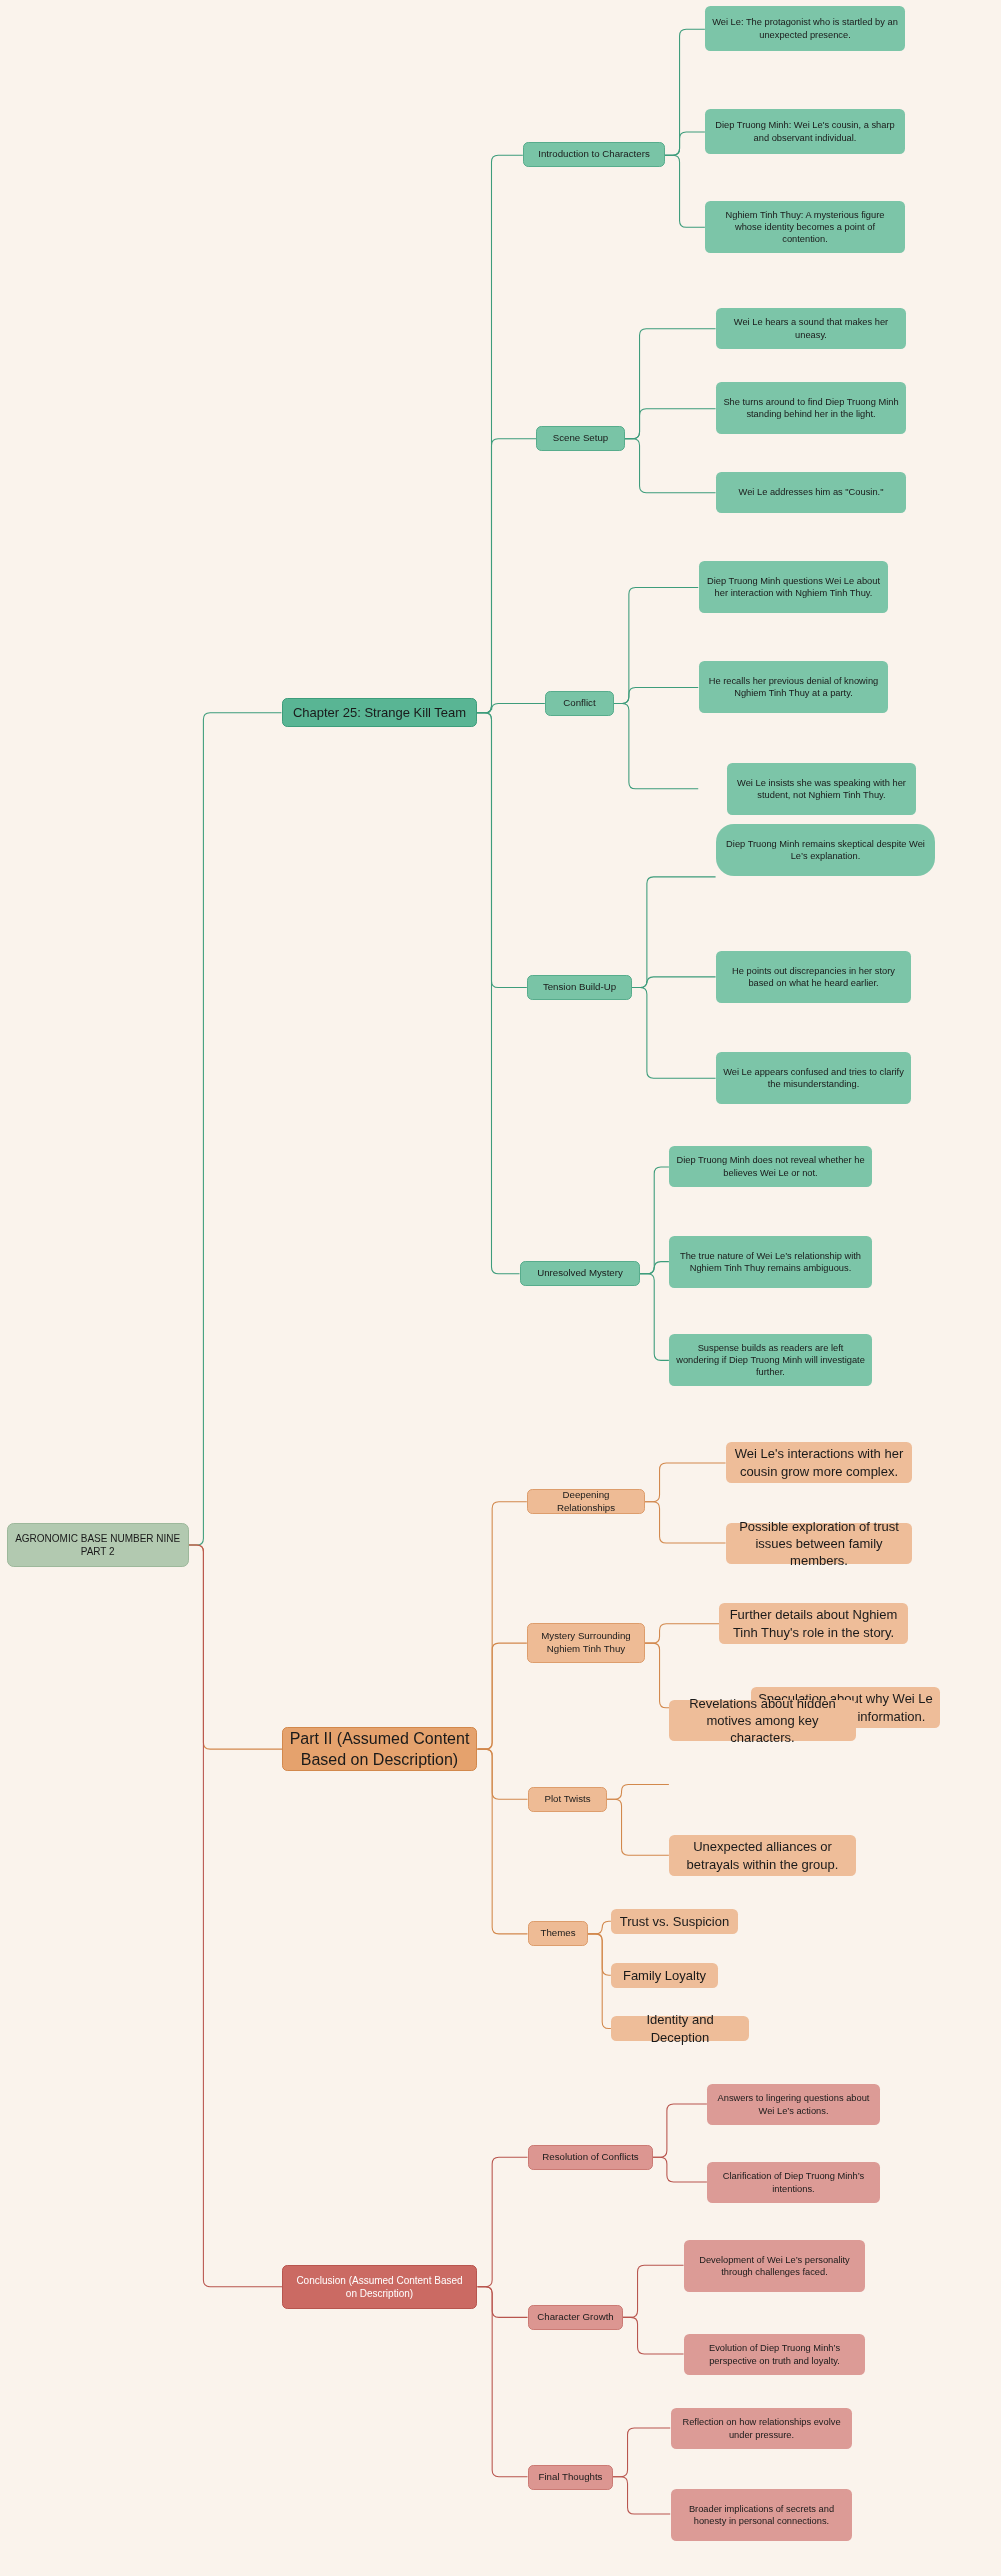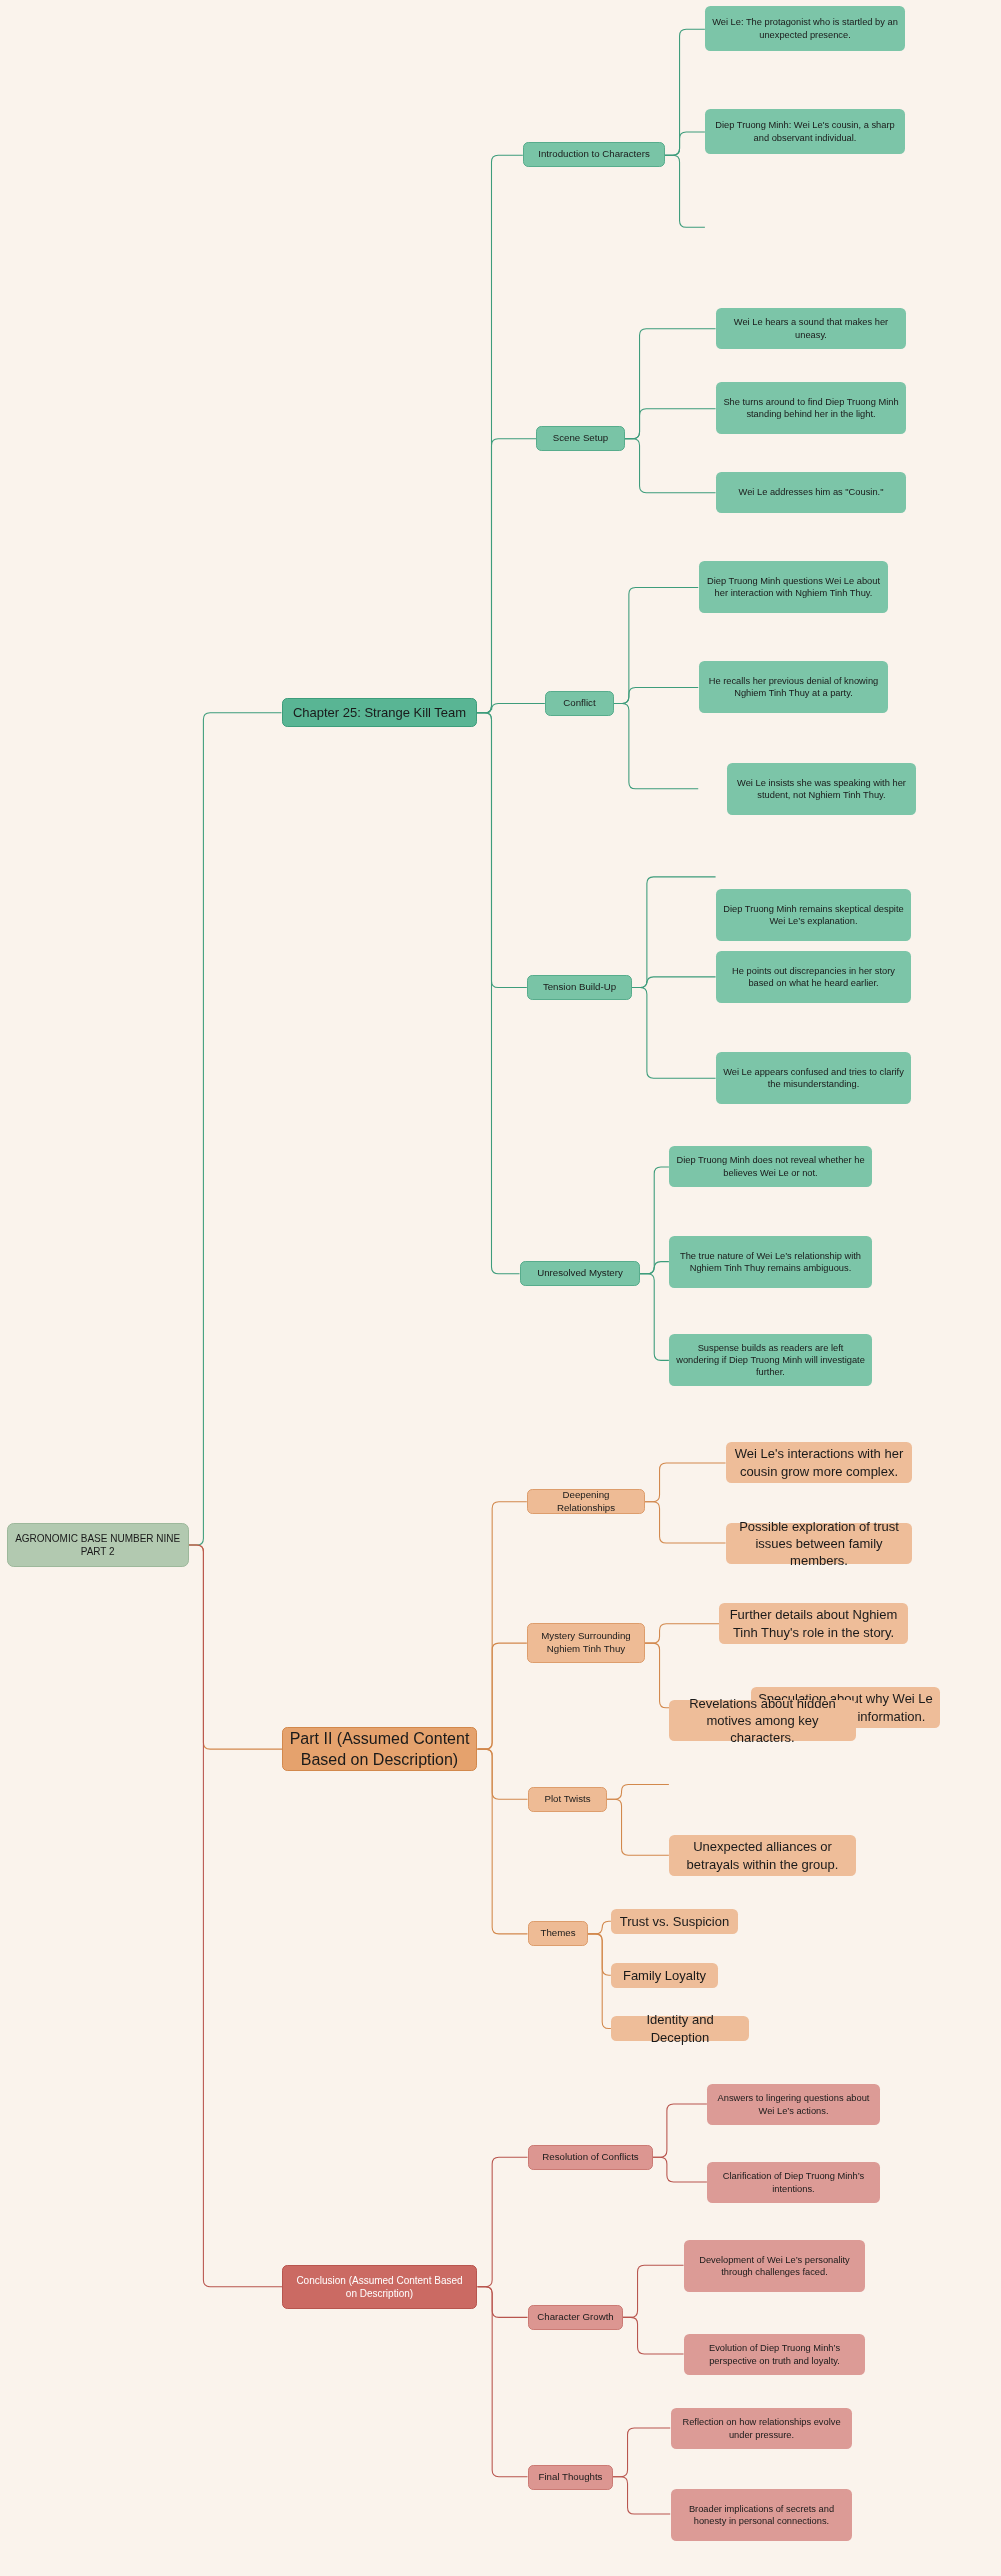--- a/index.html
+++ b/index.html
@@ -102,27 +102,28 @@
     <div class="node n-g2" style="left: 520px; top: 1261px; width: 120px; height: 25px;">Unresolved Mystery</div>
     <div class="node n-o2" style="left: 527px; top: 1489px; width: 118px; height: 25px;">Deepening Relationships</div>
     <div class="node n-o2" style="left: 527px; top: 1623px; width: 118px; height: 40px;">Mystery Surrounding Nghiem Tinh Thuy</div>
     <div class="node n-o2" style="left: 528px; top: 1787px; width: 79px; height: 25px;">Plot Twists</div>
     <div class="node n-o2" style="left: 528px; top: 1921px; width: 60px; height: 25px;">Themes</div>
     <div class="node n-r2" style="left: 528px; top: 2145px; width: 125px; height: 25px;">Resolution of Conflicts</div>
     <div class="node n-r2" style="left: 528px; top: 2305px; width: 95px; height: 25px;">Character Growth</div>
     <div class="node n-r2" style="left: 528px; top: 2465px; width: 85px; height: 25px;">Final Thoughts</div>
     <div class="node n-g3" style="left: 705px; top: 6px; width: 200px; height: 45px;">Wei Le: The protagonist who is startled by an unexpected presence.</div>
     <div class="node n-g3" style="left: 705px; top: 109px; width: 200px; height: 45px;">Diep Truong Minh: Wei Le's cousin, a sharp and observant individual.</div>
+    <div class="node n-g3" style="left: 705px; top: 201px; width: 200px; height: 52px;">Nghiem Tinh Thuy: A mysterious figure whose identity becomes a point of contention.</div>
     <div class="node n-g3" style="left: 716px; top: 308px; width: 190px; height: 41px;">Wei Le hears a sound that makes her uneasy.</div>
     <div class="node n-g3" style="left: 716px; top: 382px; width: 190px; height: 52px;">She turns around to find Diep Truong Minh standing behind her in the light.</div>
     <div class="node n-g3" style="left: 716px; top: 472px; width: 190px; height: 41px;">Wei Le addresses him as "Cousin."</div>
     <div class="node n-g3" style="left: 699px; top: 561px; width: 189px; height: 52px;">Diep Truong Minh questions Wei Le about her interaction with Nghiem Tinh Thuy.</div>
     <div class="node n-g3" style="left: 699px; top: 661px; width: 189px; height: 52px;">He recalls her previous denial of knowing Nghiem Tinh Thuy at a party.</div>
     <div class="node n-g3" style="left: 727px; top: 763px; width: 189px; height: 52px;">Wei Le insists she was speaking with her student, not Nghiem Tinh Thuy.</div>
-    <div class="node n-g3" style="left: 716px; top: 889px; width: 195px; height: 52px;">Diep Truong Minh remains skeptical despite Wei Le’s explanation.</div>
+    <div class="node n-g3" style="left: 716px; top: 824px; width: 219px; height: 52px; border-radius: 18px;">Diep Truong Minh remains skeptical despite Wei Le’s explanation.</div>
     <div class="node n-g3" style="left: 716px; top: 951px; width: 195px; height: 52px;">He points out discrepancies in her story based on what he heard earlier.</div>
     <div class="node n-g3" style="left: 716px; top: 1052px; width: 195px; height: 52px;">Wei Le appears confused and tries to clarify the misunderstanding.</div>
     <div class="node n-g3" style="left: 669px; top: 1146px; width: 203px; height: 41px;">Diep Truong Minh does not reveal whether he believes Wei Le or not.</div>
     <div class="node n-g3" style="left: 669px; top: 1236px; width: 203px; height: 52px;">The true nature of Wei Le’s relationship with Nghiem Tinh Thuy remains ambiguous.</div>
     <div class="node n-g3" style="left: 669px; top: 1334px; width: 203px; height: 52px;">Suspense builds as readers are left wondering if Diep Truong Minh will investigate further.</div>
     <div class="node n-o3" style="left: 726px; top: 1442px; width: 186px; height: 41px;">Wei Le's interactions with her cousin grow more complex.</div>
     <div class="node n-o3" style="left: 726px; top: 1523px; width: 186px; height: 41px;">Possible exploration of trust issues between family members.</div>
     <div class="node n-o3" style="left: 719px; top: 1603px; width: 189px; height: 41px;">Further details about Nghiem Tinh Thuy's role in the story.</div>
     <div class="node n-o3" style="left: 751px; top: 1687px; width: 189px; height: 41px;">Speculation about why Wei Le might be hiding information.</div>
     <div class="node n-o3" style="left: 669px; top: 1700px; width: 187px; height: 41px;">Revelations about hidden motives among key characters.</div>

